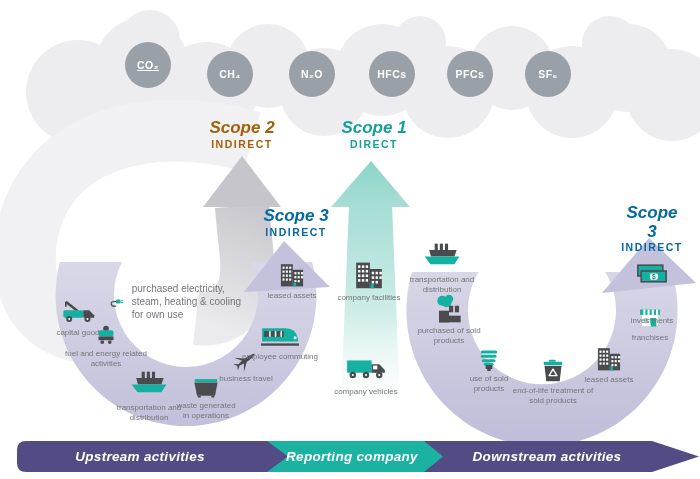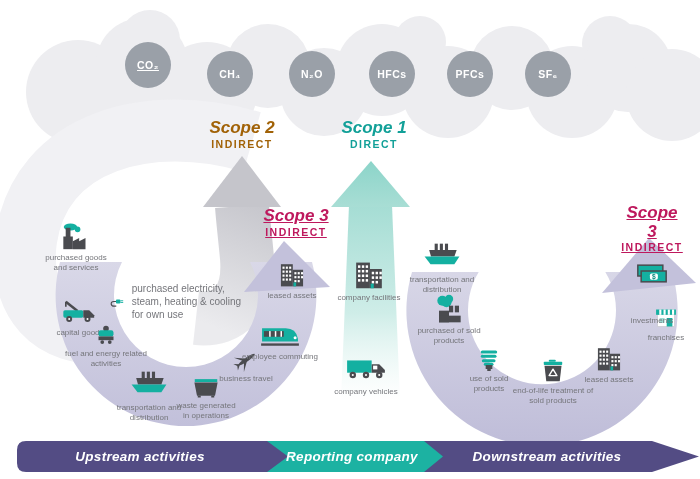--- a/index.html
+++ b/index.html
@@ -7,21 +7,21 @@
          font-family:"Liberation Sans",sans-serif;}
   .bg{position:absolute;left:0;top:0;z-index:0;}
   
   .gas{position:absolute;z-index:3;width:46px;height:46px;border-radius:50%;
        background:#9aa0a8;color:#fff;font-size:10.5px;font-weight:bold;
        display:flex;align-items:center;justify-content:center;letter-spacing:.5px;}
   
   .scope{position:absolute;z-index:3;text-align:center;transform:translateX(-50%);line-height:1.1;}
   .scope .t{font-size:17px;font-weight:700;font-style:italic;}
   .scope .s{font-size:10.5px;font-weight:700;letter-spacing:1.5px;margin-top:1px;}
-  .c-gray{color:#a16207;} .c-teal{color:#12a098;} .c-purple{color:#be185d;text-decoration:underline;}
+  .c-gray{color:#a16207;} .c-teal{color:#12a098;} .c-purple{color:#0369a1;}
   
   .item{position:absolute;z-index:2;display:flex;flex-direction:column;align-items:center;
         transform:translateX(-50%);text-align:center;}
   .item .lbl{font-size:8px;line-height:1.3;color:#75767b;margin-top:2px;}
   .plug-item{flex-direction:row;transform:none;align-items:center;text-align:left;}
   .plug-item .lbl{font-size:10px;margin:0 0 0 5px;text-align:left;}
   .tl{fill:#14b0a1;} .dk{fill:#4a4b4f;} .wh{fill:#ffffff;}
   
   .foot{position:absolute;z-index:3;top:442px;height:30px;line-height:30px;text-align:center;
         color:#fff;font-size:13.5px;font-weight:700;font-style:italic;letter-spacing:.3px;}
@@ -246,26 +246,20 @@
   </div>
   <div class="scope c-purple" style="left:296px;top:207px;">
     <div class="t">Scope 3</div>
     <div class="s">INDIRECT</div>
   </div>
   <div class="scope c-purple" style="left:652px;top:204px;">
     <div class="t">Scope 3</div>
     <div class="s">INDIRECT</div>
   </div>
 
-  <div class="item" style="left:76px;top:222px;width:62px;">
-    <svg width="38" height="29" viewBox="0 0 48 36">
-        <use href="#sym-factory"></use>
-      </svg>
-    <div class="lbl">purchased goods and services</div>
-  </div>
   <div class="item plug-item" style="left:110px;top:282px;width:142px;">
     <svg width="36" height="27" viewBox="0 0 48 36">
         <use href="#sym-plug"></use>
       </svg>
     <div class="lbl">purchased electricity, steam, heating &amp; cooling for own use</div>
   </div>
   <div class="item" style="left:80px;top:296px;width:56px;">
     <svg width="40" height="30" viewBox="0 0 48 36">
         <use href="#sym-towtruck"></use>
       </svg>
@@ -344,21 +338,21 @@
         <use href="#sym-recyclebin"></use>
       </svg>
     <div class="lbl">end-of-life treatment of sold products</div>
   </div>
   <div class="item" style="left:609px;top:344px;width:72px;">
     <svg width="38" height="29" viewBox="0 0 48 36">
         <use href="#sym-buildings"></use>
       </svg>
     <div class="lbl">leased assets</div>
   </div>
-  <div class="item" style="left:666px;top:305px;width:66px;">
+  <div class="item" style="left:650px;top:305px;width:66px;">
     <svg width="34" height="26" viewBox="0 0 48 36">
         <use href="#sym-storefront"></use>
       </svg>
     <div class="lbl">franchises</div>
   </div>
   <div class="item" style="left:652px;top:261px;width:72px;gap:23px;">
     <svg width="40" height="30" viewBox="0 0 48 36">
         <use href="#sym-banknotes"></use>
       </svg>
     <div class="lbl">investments</div>

